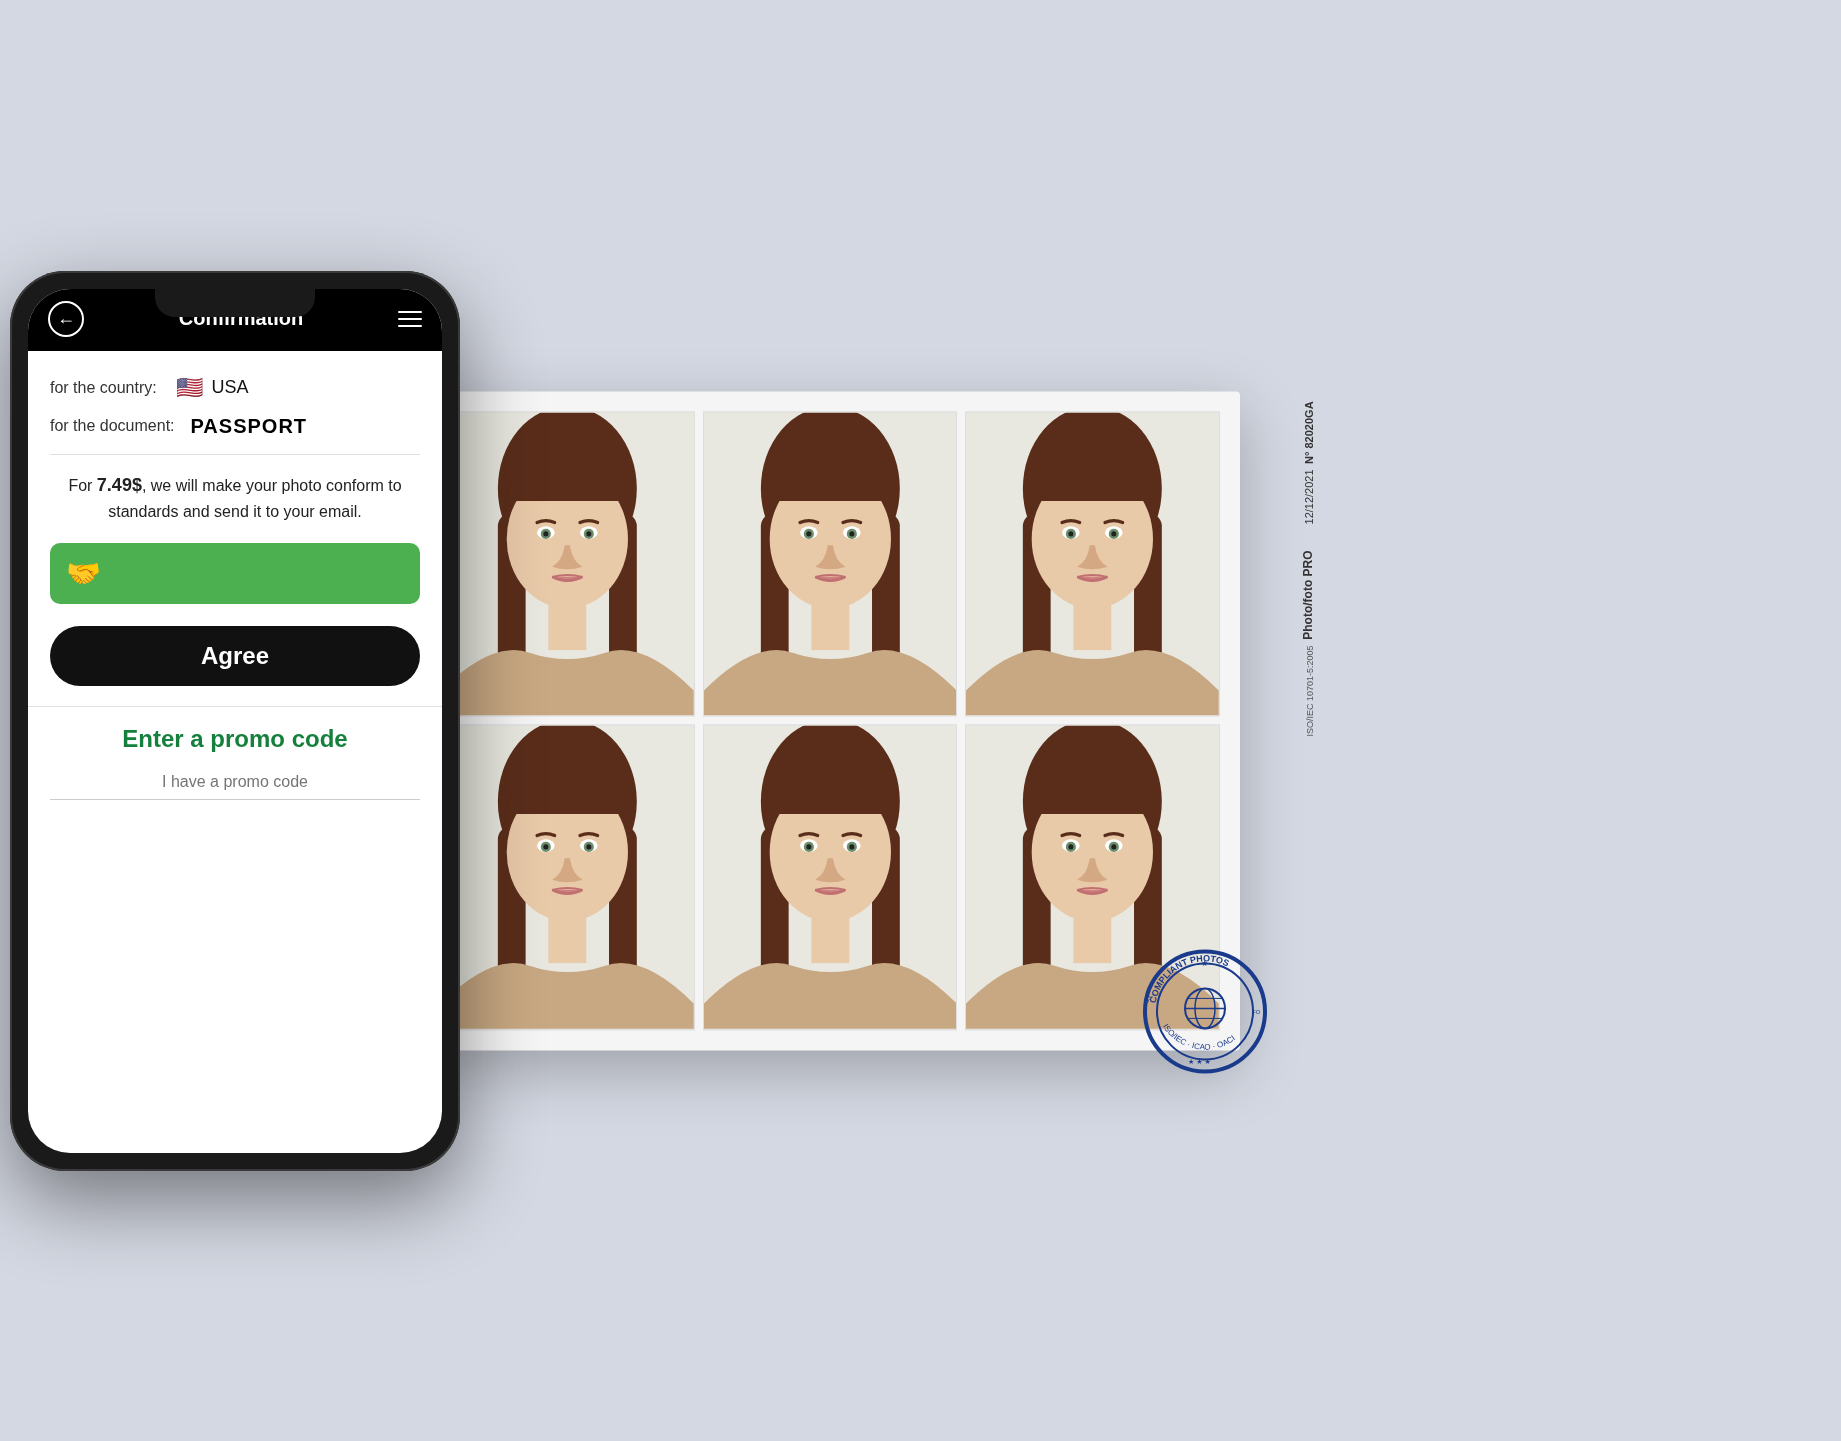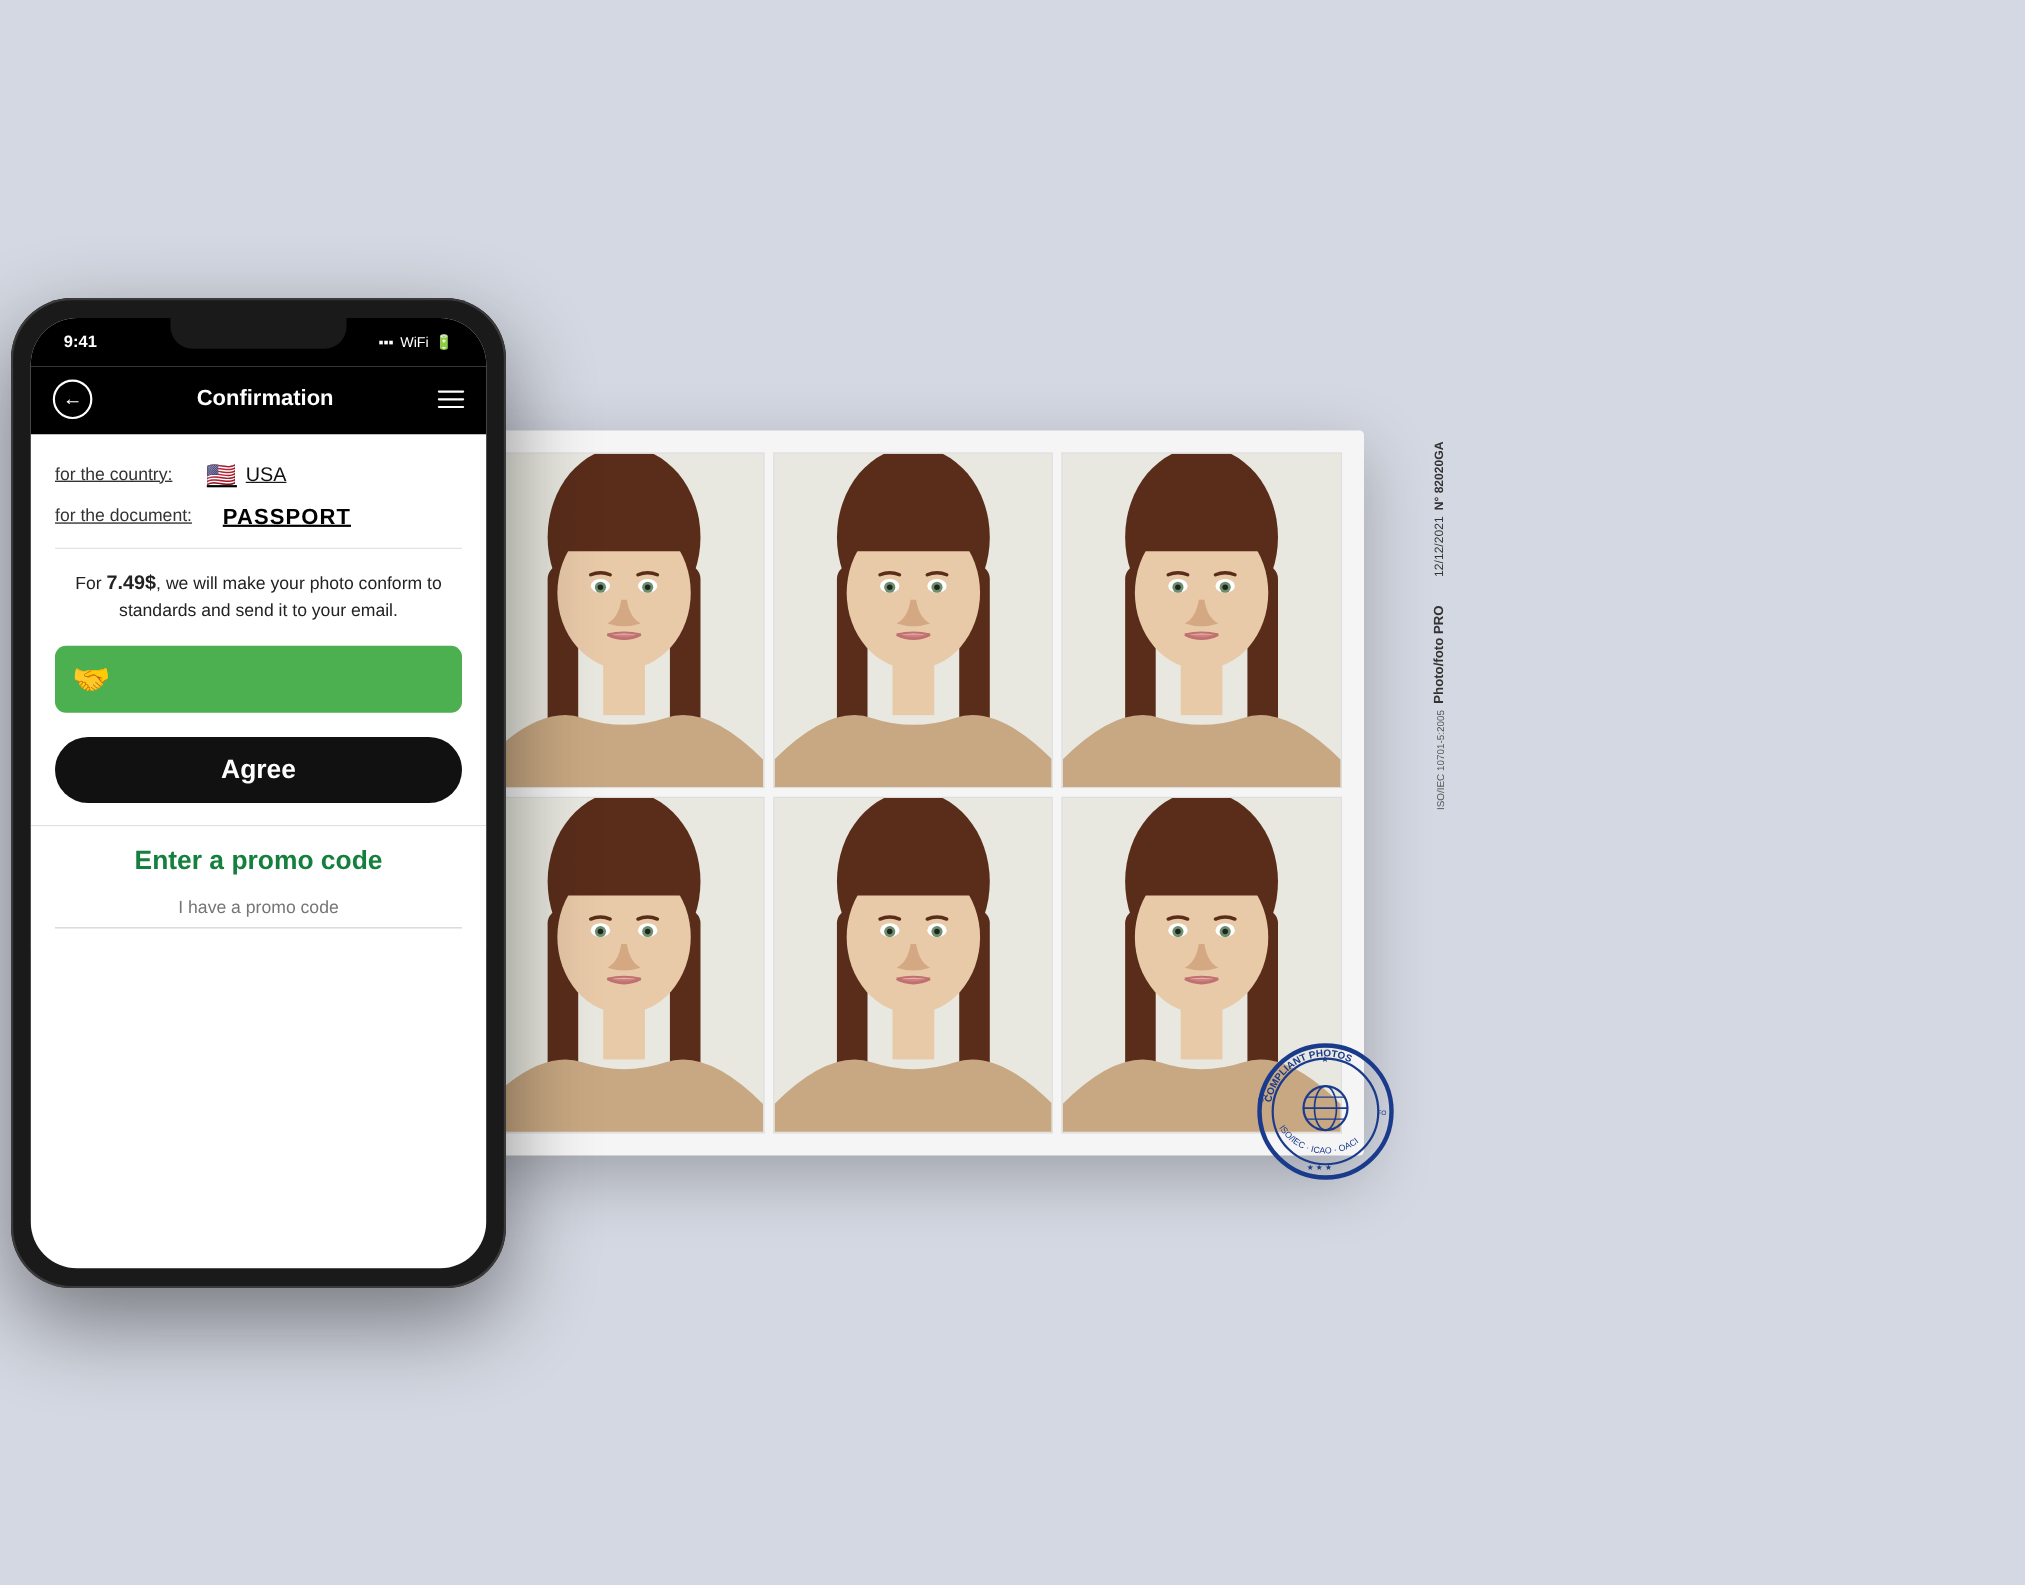--- a/index.html
+++ b/index.html
@@ -139,22 +139,21 @@
       text-align: center;
       line-height: 1.3;
       margin-bottom: 22px;
       color: #111;
     }
 
     .detail-row {
       display: flex;
       align-items: center;
       margin-bottom: 14px;
-      gap: 28px;
-      text-decoration: underline;
+      gap: 16px;
     }
 
     .detail-label {
       font-size: 16px;
       color: #333;
       min-width: 110px;
     }
 
     .detail-value {
       font-size: 16px;
@@ -312,28 +311,20 @@
 </head>
 <body>
 
 <div style="position:absolute;inset:0;background:#d4d8e2;"></div>
 
 <div class="phone-wrapper">
   <div class="phone-shell">
     <div class="phone-notch"></div>
     <div class="phone-screen">
 
-      <div class="status-bar">
-        <span class="status-time">9:41</span>
-        <div class="status-icons">
-          <span>▪▪▪</span>
-          <span>WiFi</span>
-          <span>🔋</span>
-        </div>
-      </div>
 
       <div class="nav-bar">
         <div class="nav-back">
           <span>←</span>
         </div>
         <span class="nav-title">Confirmation</span>
         <div class="nav-menu">
           <span></span>
           <span></span>
           <span></span>

